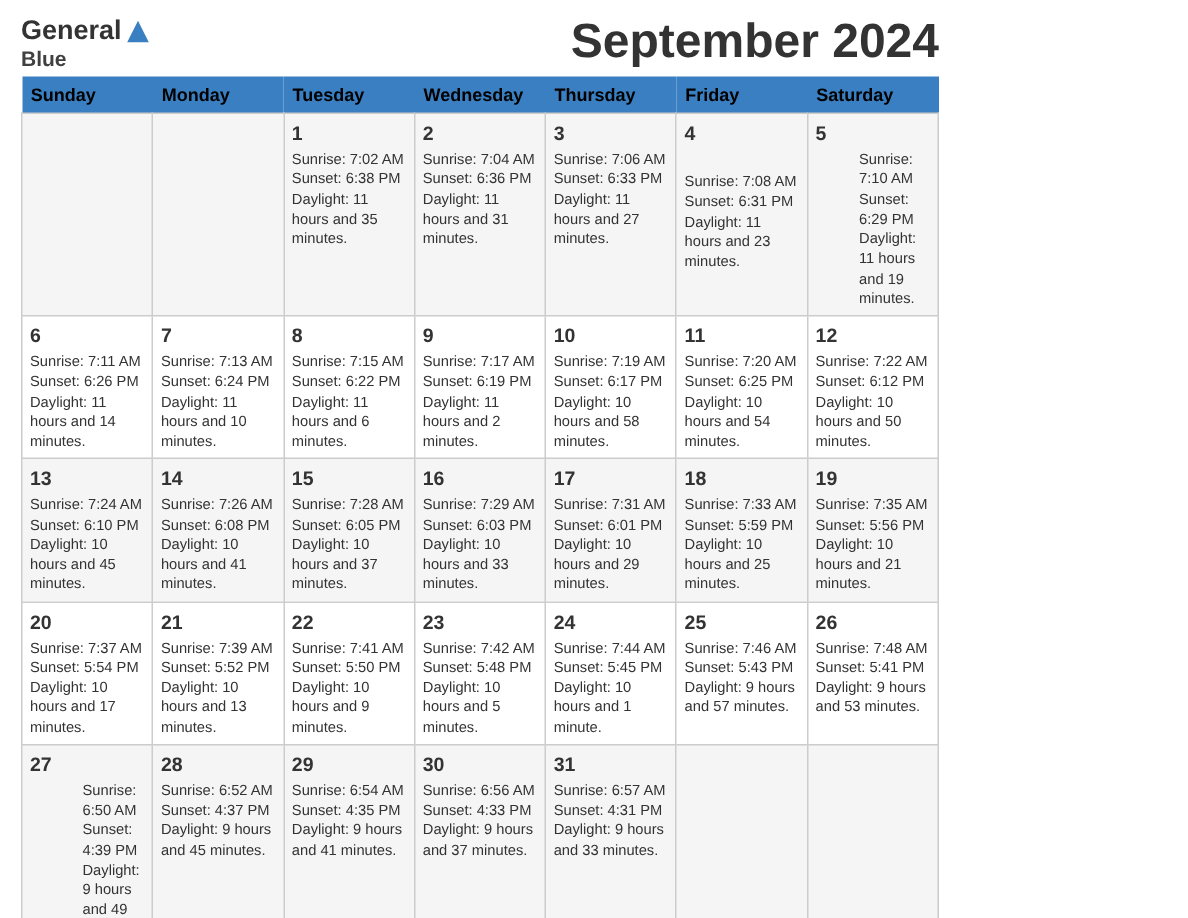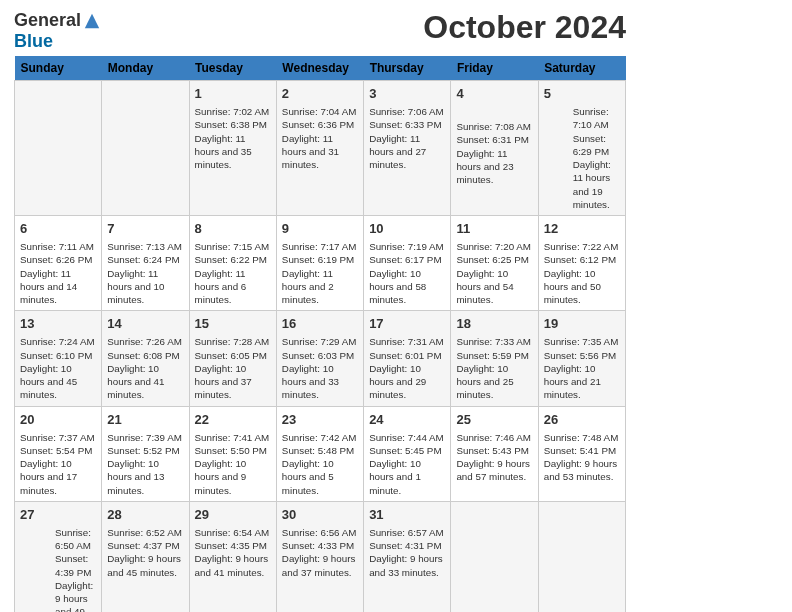--- a/index.html
+++ b/index.html
@@ -28,23 +28,23 @@
     .logo-text {
       display: flex;
       align-items: center;
     }
     .logo-general {
       font-size: 18px;
       font-weight: bold;
       color: #333;
     }
     .logo-blue {
-      font-size: 18px;
-      font-weight: bold;
-      color: #0369a1;
+      font-size: 14px;
+      font-weight: bold;
+      color: #404040;
     }
     .logo-icon {
       width: 18px;
       height: 18px;
       margin-left: 2px;
     }
     .title-block {
       text-align: right;
     }
     .month-title {
@@ -108,21 +108,21 @@
     <div class="logo">
       <div class="logo-text">
         <span class="logo-general">General</span>
         <svg class="logo-icon" viewBox="0 0 20 20">
           <polygon points="10,2 18,18 2,18" fill="#3a7fc1"></polygon>
         </svg>
       </div>
       <span class="logo-blue">Blue</span>
     </div>
     <div class="title-block">
-      <div class="month-title">October 2024</div>
+      <div class="month-title">September 2024</div>
     </div>
   </div>
 
   <table>
     <thead>
       <tr>
         <th>Sunday</th>
         <th>Monday</th>
         <th>Tuesday</th>
         <th>Wednesday</th>

